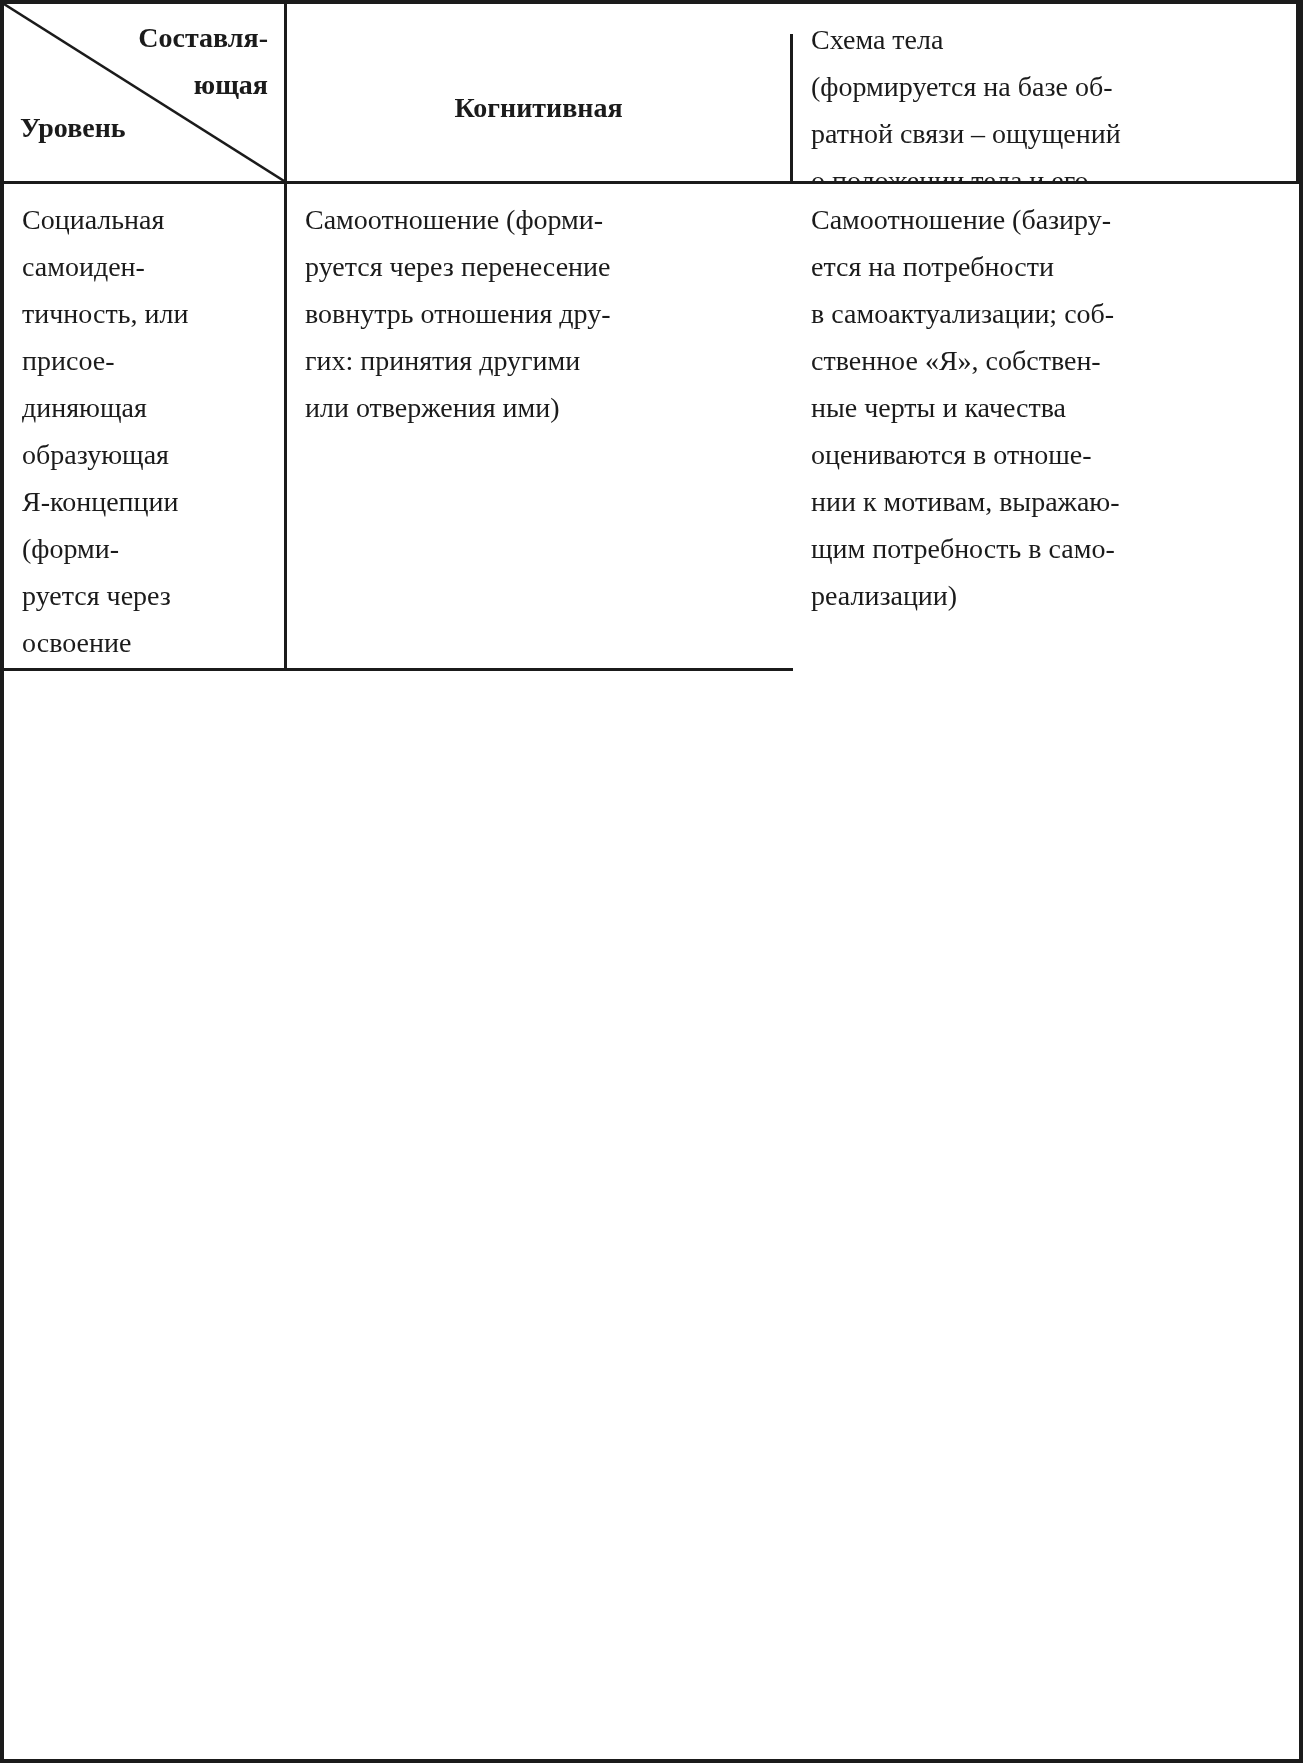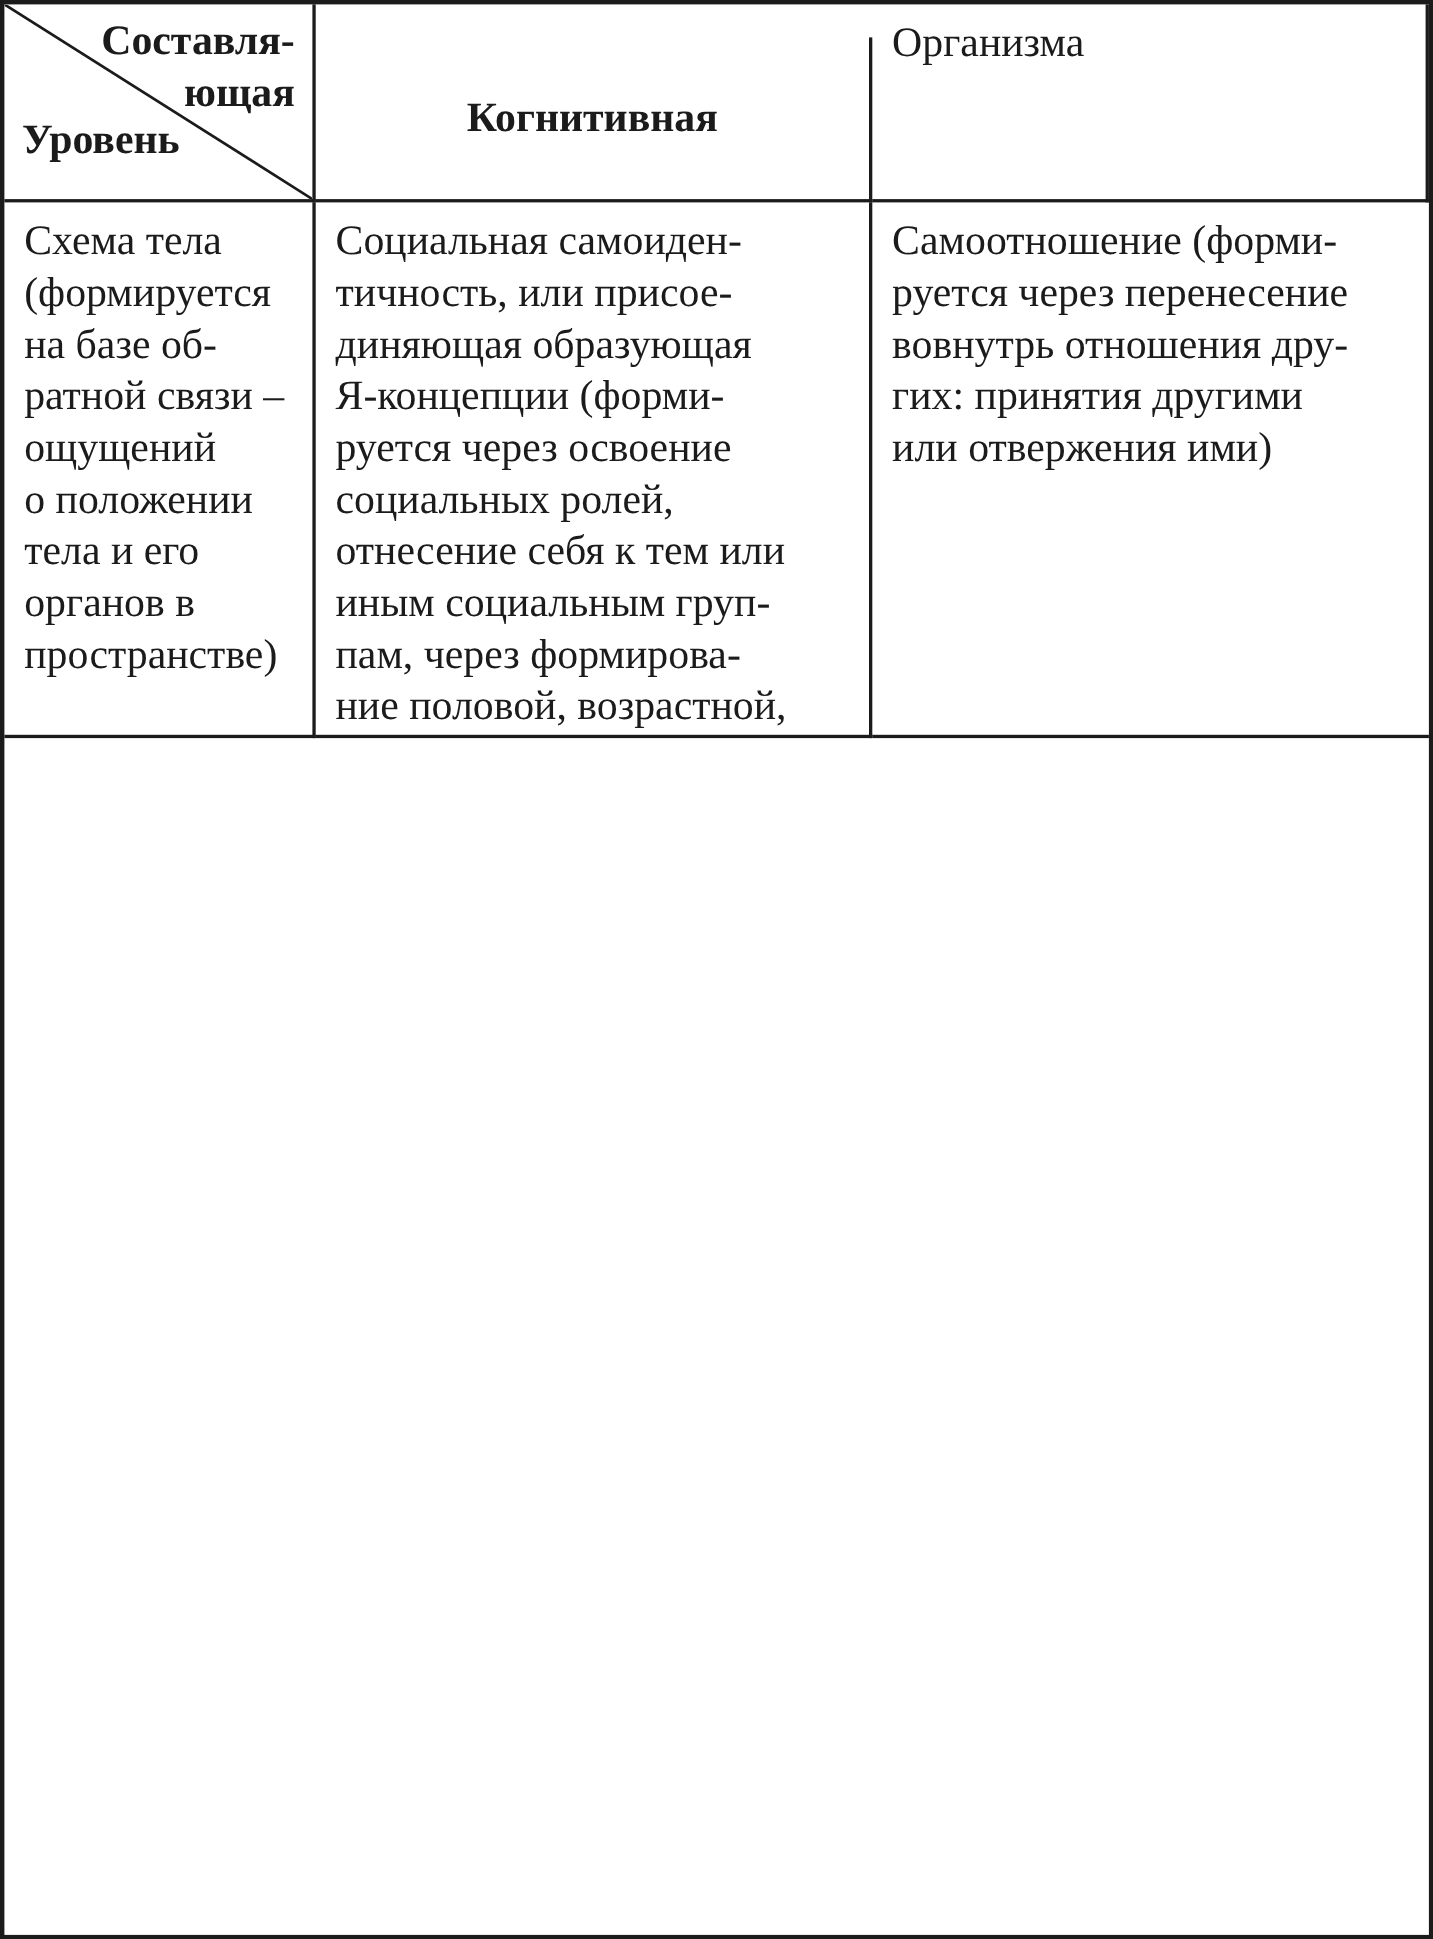--- a/index.html
+++ b/index.html
@@ -21,21 +21,21 @@
     display: grid;
     grid-template-columns: 283px 506px 1fr;
     grid-template-rows: 180px 487px 613px 1fr;
     background: #ffffff;
   }
   .cell {
     box-sizing: border-box;
     border-right: 3px solid #1b1b1b;
     border-bottom: 3px solid #1b1b1b;
     padding: 12px 12px 8px 18px;
-    font-size: 38px;
+    font-size: 28px;
     line-height: 47px;
     color: #1b1b1b;
     white-space: pre-line;
     overflow: hidden;
   }
   .col-last { border-right: none; }
   .row-last { border-bottom: none; }
   .head {
     font-weight: bold;
     display: flex;
@@ -77,21 +77,20 @@
     <div class="cell corner">
       <svg viewBox="0 0 283 180" preserveAspectRatio="none">
         <line x1="0" y1="0" x2="283" y2="180" stroke="#1b1b1b" stroke-width="2.5"></line>
       </svg>
       <div class="corner-top">Составля-
 ющая</div>
       <div class="corner-bottom">Уровень</div>
     </div>
     <div class="cell head">Когнитивная</div>
 
-    <div class="cell">Организма</div>
     <div class="cell">Схема тела
 (формируется на базе об-
 ратной связи – ощущений
 о положении тела и его
 органов в пространстве)</div>
 
     <div class="cell">Социальная самоиден-
 тичность, или присое-
 диняющая образующая
 Я-концепции (форми-
@@ -103,15 +102,24 @@
 ние половой, возрастной,
 этнической, гражданской,
 социально-ролевой иден-
 тичностей)</div>
     <div class="cell col-last">Самоотношение (форми-
 руется через перенесение
 вовнутрь отношения дру-
 гих: принятия другими
 или отвержения ими)</div>
 
+    <div class="cell row-last col-last">Самоотношение (базиру-
+ется на потребности
+в самоактуализации; соб-
+ственное «Я», собствен-
+ные черты и качества
+оцениваются в отноше-
+нии к мотивам, выражаю-
+щим потребность в само-
+реализации)</div>
 
   </div>
 </div>
 
 </body></html>

